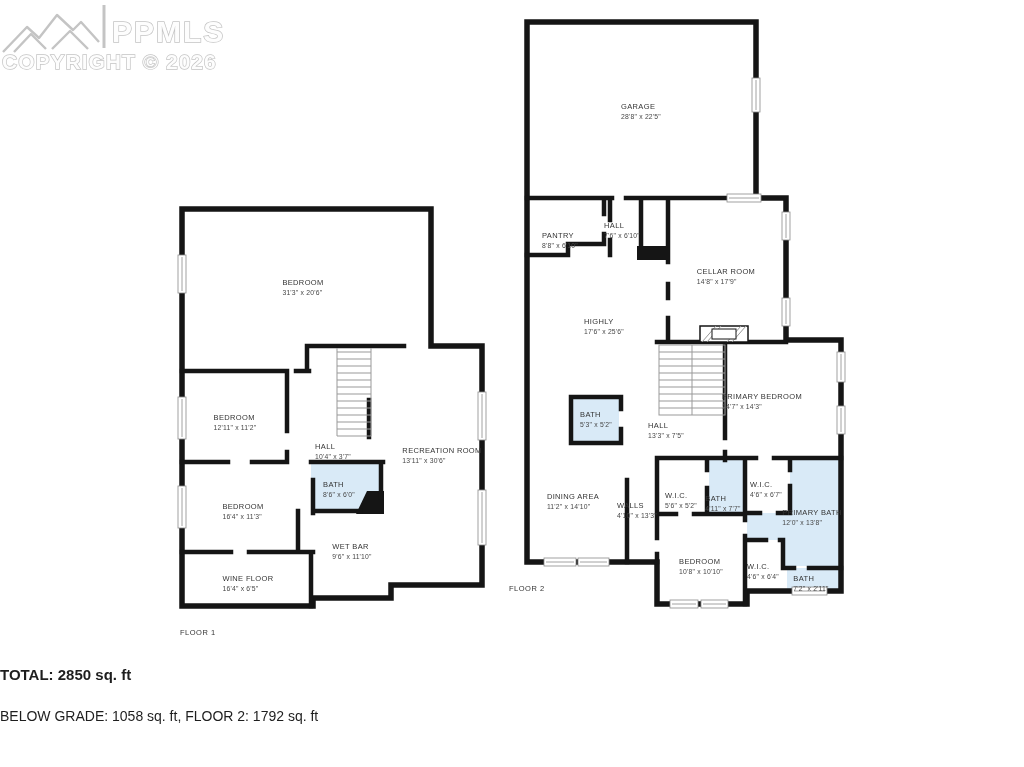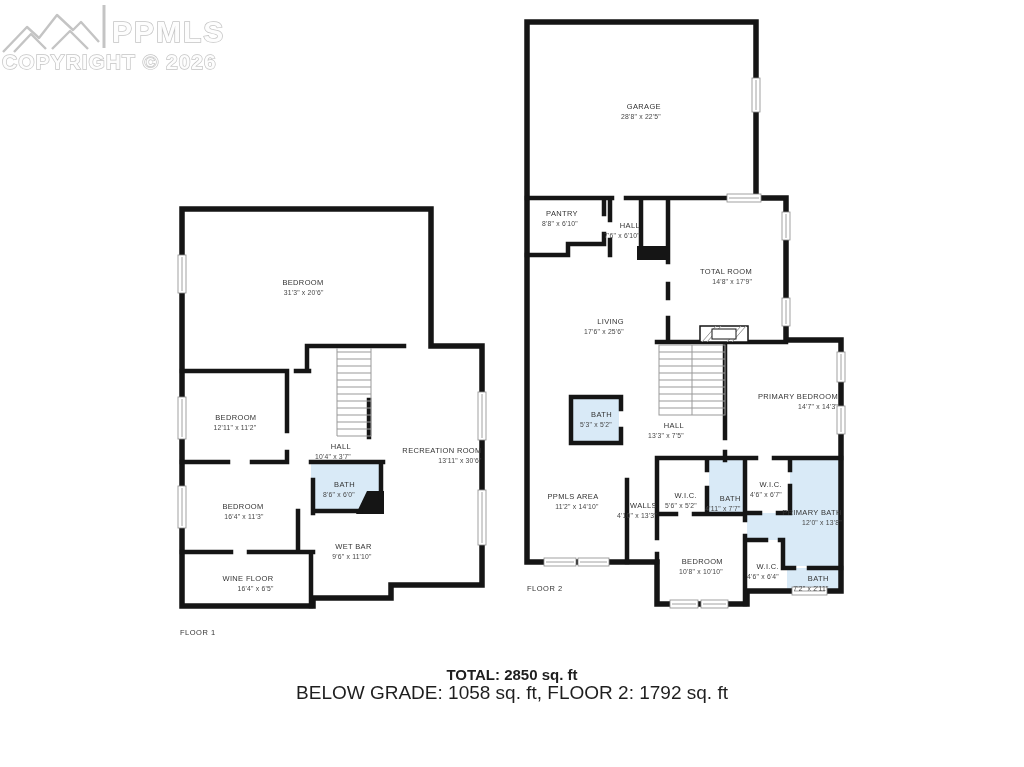--- a/index.html
+++ b/index.html
@@ -1,25 +1,25 @@
 <!DOCTYPE html>
 <html><head>
 <meta charset="utf-8">
 <style>
   html,body{margin:0;padding:0;background:#fff;}
   #canvas{position:relative;width:1024px;height:735px;background:#ffffff;overflow:hidden;
           font-family:"Liberation Sans", sans-serif;}
   svg{position:absolute;overflow:visible;}
-  .room{position:absolute;transform:translate(-50%,-50%);text-align:right;white-space:nowrap;z-index:5;}
+  .room{position:absolute;transform:translate(-50%,-50%);text-align:left;white-space:nowrap;z-index:5;}
   .rn{font-size:7.5px;color:#333;letter-spacing:.35px;line-height:8.5px;}
   .rd{font-size:6.8px;color:#474747;letter-spacing:.2px;line-height:8px;margin-top:1px;}
   .floor-tag{position:absolute;font-size:7.5px;color:#333;letter-spacing:.5px;z-index:5;}
-  .summary{position:absolute;left:0;top:666px;width:1024px;text-align:center;color:#1e1e1e;z-index:5;}
+  .summary{position:absolute;left:0;top:666px;width:1024px;color:#1e1e1e;z-index:5;}
   .summary .tot{font-size:15px;font-weight:bold;line-height:18px;}
-  .summary .ln{font-size:19px;line-height:17.5px;}
+  .summary .ln{font-size:14px;line-height:17.5px;margin-top:24px;}
   .disclaimer{position:absolute;left:0;top:744px;width:1024px;text-align:center;
               font-size:7px;color:#c6c6c6;letter-spacing:.3px;z-index:5;}
   .wall{stroke:#151515;fill:none;}
   .thin{stroke:#999;stroke-width:1;fill:none;}
   .win{fill:#ffffff;stroke:#8a8a8a;stroke-width:.8;}
   .winline{stroke:#8a8a8a;stroke-width:.8;}
   .bath{fill:#d9eaf7;}
 </style>
 </head>
 <body>
@@ -175,50 +175,50 @@
     </div>
   <div class="room" style="left:248px;top:584px">
     <div class="rn">WINE FLOOR</div>
       <div class="rd">16'4" x 6'5"</div>
     </div>
 
   <div class="room" style="left:641px;top:112px">
     <div class="rn">GARAGE</div>
       <div class="rd">28'8" x 22'5"</div>
     </div>
-  <div class="room" style="left:560px;top:219px">
+  <div class="room" style="left:560px;top:241px">
     <div class="rn">PANTRY</div>
       <div class="rd">8'8" x 6'10"</div>
     </div>
   <div class="room" style="left:622px;top:231px">
     <div class="rn">HALL</div>
       <div class="rd">7'6" x 6'10"</div>
     </div>
   <div class="room" style="left:726px;top:277px">
-    <div class="rn">TOTAL ROOM</div>
+    <div class="rn">CELLAR ROOM</div>
       <div class="rd">14'8" x 17'9"</div>
     </div>
   <div class="room" style="left:604px;top:327px">
-    <div class="rn">LIVING</div>
+    <div class="rn">HIGHLY</div>
       <div class="rd">17'6" x 25'6"</div>
     </div>
-  <div class="room" style="left:798px;top:402px">
+  <div class="room" style="left:762px;top:402px">
     <div class="rn">PRIMARY BEDROOM</div>
       <div class="rd">14'7" x 14'3"</div>
     </div>
   <div class="room" style="left:596px;top:420px">
     <div class="rn">BATH</div>
       <div class="rd">5'3" x 5'2"</div>
     </div>
   <div class="room" style="left:666px;top:431px">
     <div class="rn">HALL</div>
       <div class="rd">13'3" x 7'5"</div>
     </div>
   <div class="room" style="left:573px;top:502px">
-    <div class="rn">PPMLS AREA</div>
+    <div class="rn">DINING AREA</div>
       <div class="rd">11'2" x 14'10"</div>
     </div>
   <div class="room" style="left:637px;top:511px">
     <div class="rn">WALLS</div>
       <div class="rd">4'10" x 13'3"</div>
     </div>
   <div class="room" style="left:681px;top:501px">
     <div class="rn">W.I.C.</div>
       <div class="rd">5'6" x 5'2"</div>
     </div>
@@ -241,21 +241,21 @@
   <div class="room" style="left:763px;top:572px">
     <div class="rn">W.I.C.</div>
       <div class="rd">4'6" x 6'4"</div>
     </div>
   <div class="room" style="left:811px;top:584px">
     <div class="rn">BATH</div>
       <div class="rd">7'2" x 2'11"</div>
     </div>
 
   <div class="floor-tag" style="left:180px;top:628px">FLOOR 1</div>
-  <div class="floor-tag" style="left:527px;top:584px">FLOOR 2</div>
+  <div class="floor-tag" style="left:509px;top:584px">FLOOR 2</div>
 
   <div class="summary">
     <div class="tot">TOTAL: 2850 sq. ft</div>
     <div class="ln">BELOW GRADE: 1058 sq. ft, FLOOR 2: 1792 sq. ft</div>
   </div>
 
   <div class="disclaimer">FLOOR PLAN CREATED BY CUBICASA APP. MEASUREMENTS DEEMED HIGHLY RELIABLE BUT NOT GUARANTEED.</div>
 
 </div>
 

